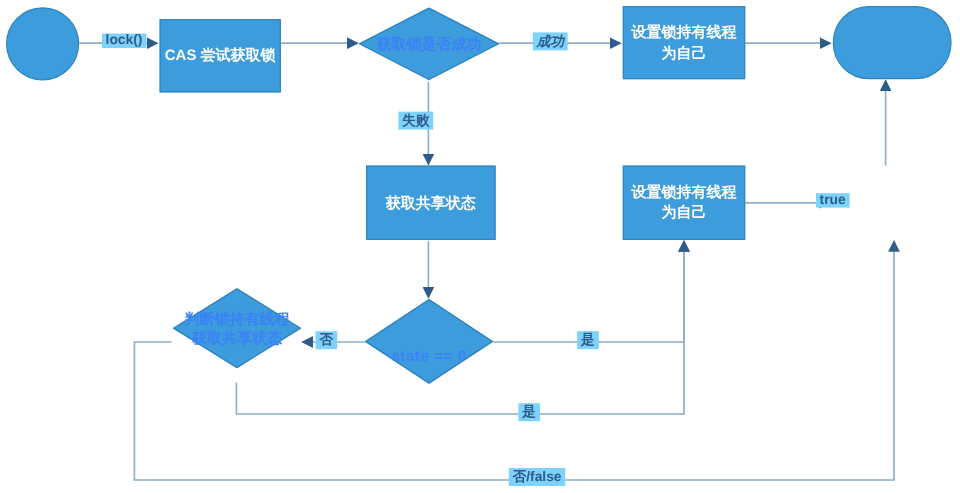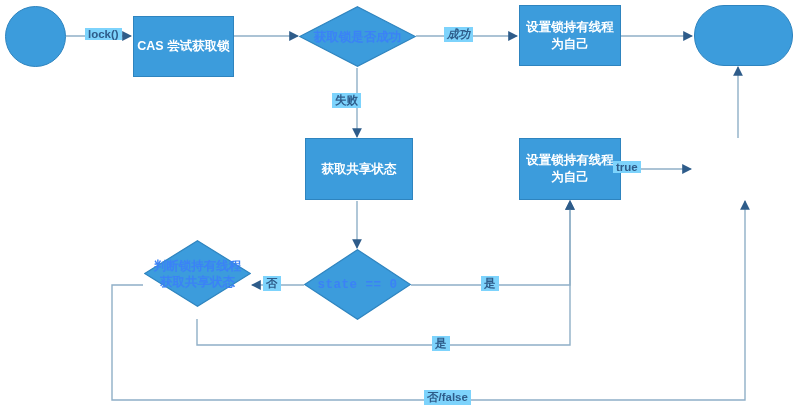--- a/index.html
+++ b/index.html
@@ -80,22 +80,23 @@
     position: absolute;
     color: #2E5C8A;
     font-weight: bold;
     font-size: 11.5px;
     white-space: nowrap;
     background: #7dd3fc;
     padding: 0 3px;
     z-index: 5;
   }
   .mono-ish {
-    font-family: Liberation Mono, monospace;
+    font-family: Liberation Sans, sans-serif;
     letter-spacing: 0.5px;
+    margin-top: 12px;
   }
 </style>
 </head>
 <body>
 
 <div id="canvas">
 
   <svg class="svg-layer" viewBox="0 0 800 411" xmlns="http://www.w3.org/2000/svg">
     <defs>
       <marker id="arrow" viewBox="0 0 10 10" refX="9" refY="5" markerWidth="7" markerHeight="7" orient="auto-start-reverse">
@@ -186,17 +187,17 @@
   <div class="edge-label" style="left:444px; top:27px;font-style:italic;">成功</div>
 
   <div class="edge-label" style="left:332px; top:93px;text-align:right;">失败</div>
 
   <div class="edge-label" style="left:263px; top:276px;">否</div>
 
   <div class="edge-label" style="left:481px; top:276px;">是</div>
 
   <div class="edge-label" style="left:432px; top:336px;">是</div>
 
-  <div class="edge-label" style="left:613px; top:161px;">true</div>
+  <div class="edge-label" style="left:680px; top:161px;">true</div>
 
   <div class="edge-label" style="left:424px; top:390px;">否/false</div>
 
 </div>
 
 </body></html>

